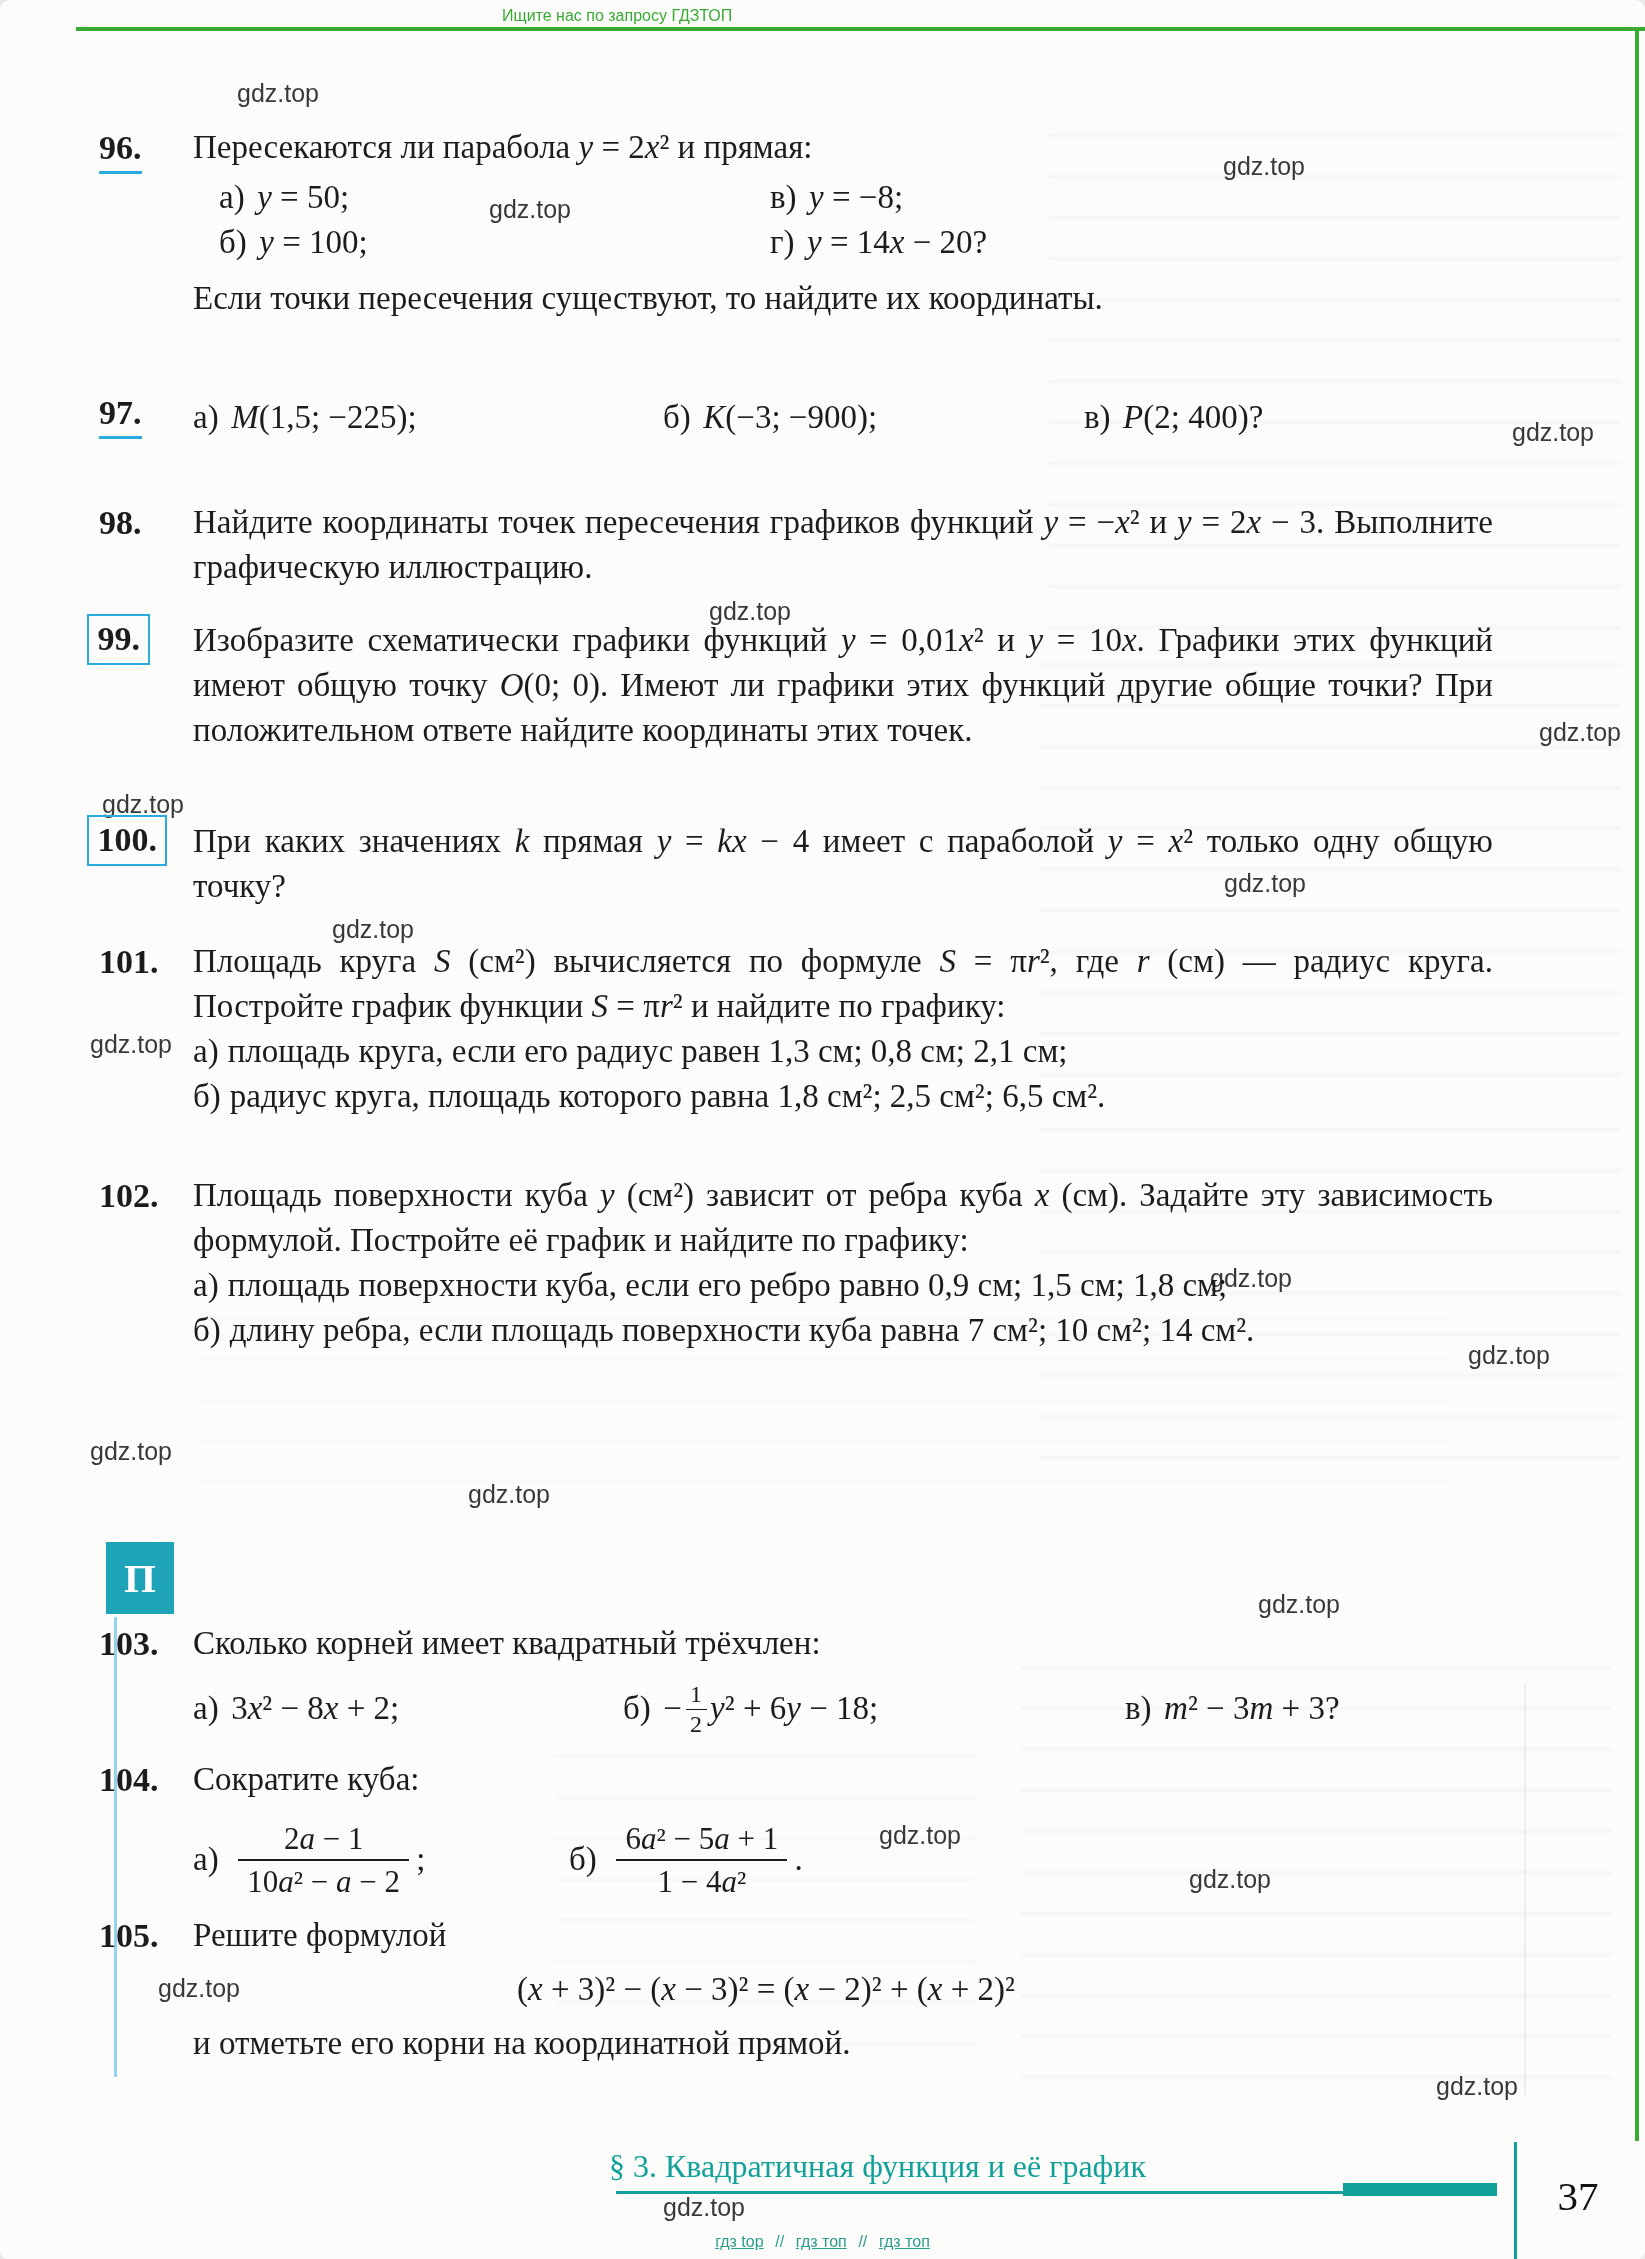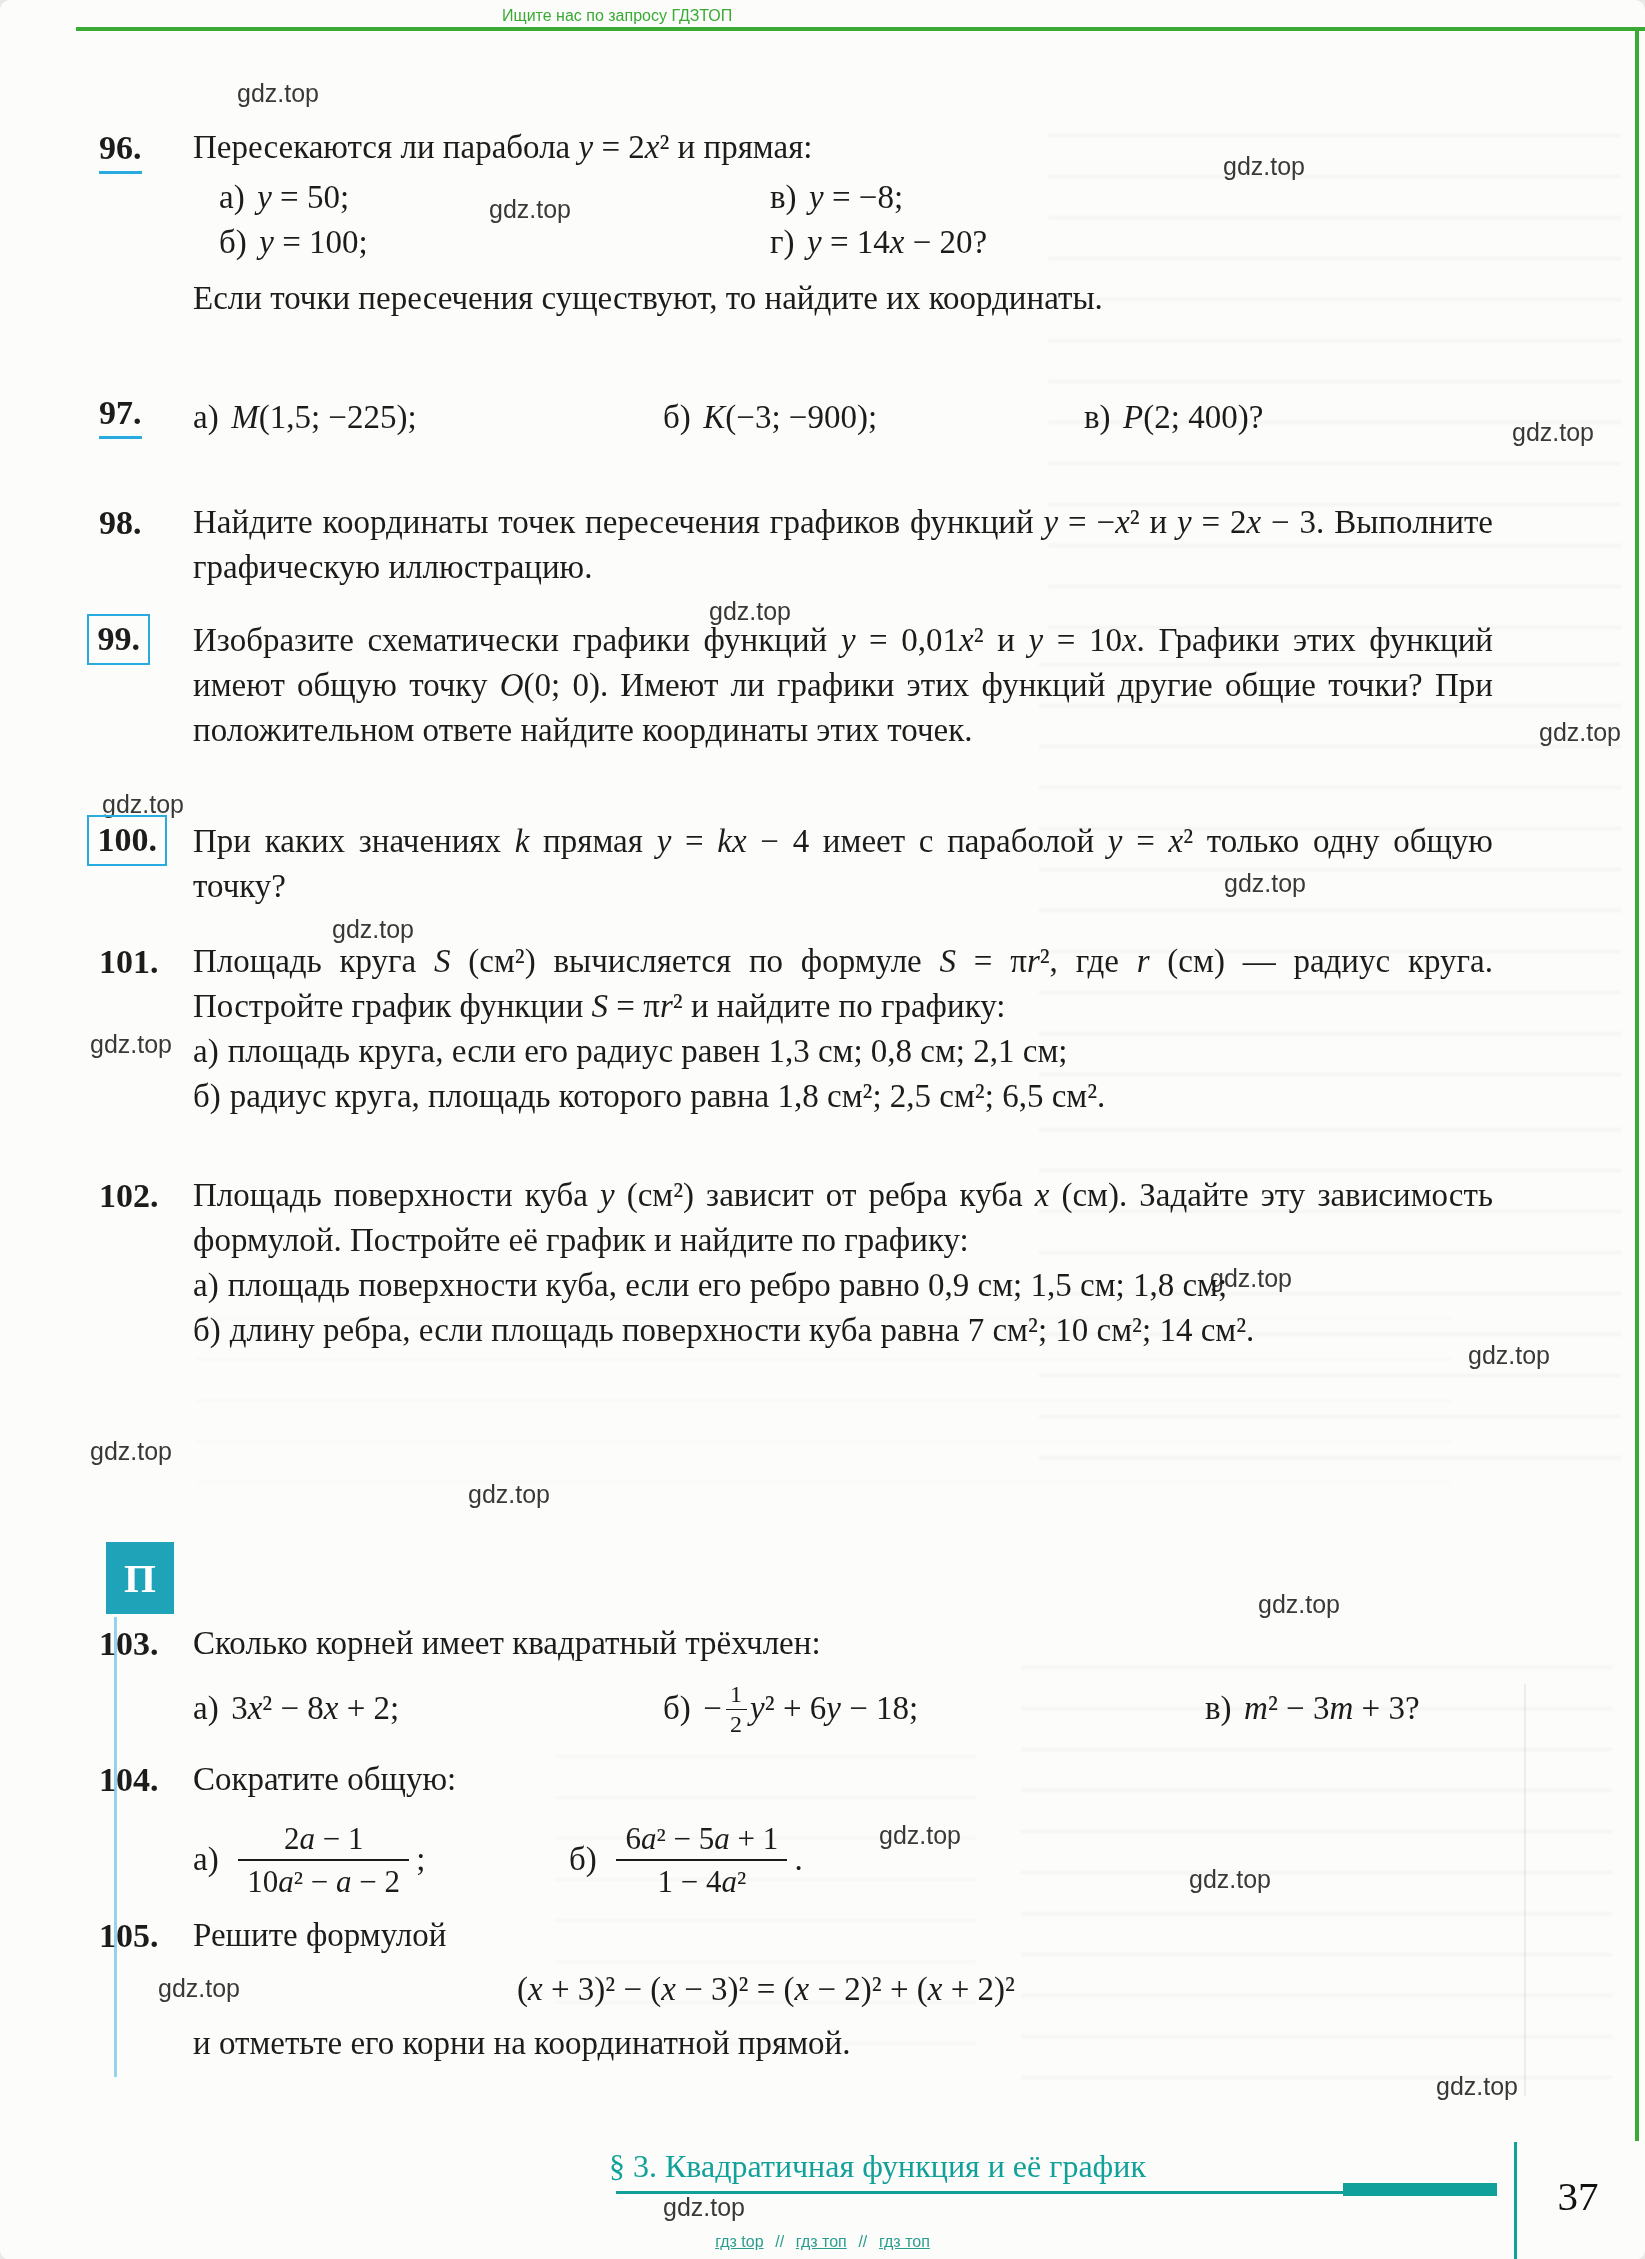--- a/index.html
+++ b/index.html
@@ -24,21 +24,21 @@
   
   .prob{position:absolute;left:99px;width:1394px;padding-left:94px;box-sizing:border-box;}
   .pnum{position:absolute;left:0;top:0;font-weight:bold;font-size:34px;white-space:nowrap;}
   .pnum.u{border-bottom:3.6px solid #29abe2;padding-bottom:0.9px;}
   .pnum.box{border:2.7px solid #29abe2;padding:0 8px 2.7px;left:-11.6px;top:-4.5px;}
   .ptext{text-align:justify;}
   .ptext.nojust{text-align:left;}
   .optgrid{display:grid;margin:5.4px 0 10.7px;align-items:baseline;}
   .g96{grid-template-columns:551px auto;margin-left:26px;}
   .g97{grid-template-columns:470px 421px auto;}
-  .g103{grid-template-columns:430px 502px auto;margin-top:14.3px;gap:40px;}
+  .g103{grid-template-columns:430px 502px auto;margin-top:14.3px;}
   .g104{grid-template-columns:376px auto;margin-top:16px;}
   .opt{white-space:normal;}
   .olabel{margin-right:12.5px;}
   .opt-par{text-align:justify;}
   .opt-par .olabel{margin-right:9px;}
   
   .fr{display:inline-block;vertical-align:middle;text-align:center;margin:0 7.2px 5.4px 7.2px;}
   .fr .nu,.fr .de{display:block;padding:0 9px;font-size:31px;line-height:41px;}
   .fr .nu{border-bottom:2.7px solid #1c1c1c;}
   .fr.sm{margin:0 3.6px 3.6px 3.6px;}
@@ -159,21 +159,21 @@
     <div class="ptext nojust">Сколько корней имеет квадратный трёхчлен:</div>
     <div class="optgrid g103">
       <div class="opt"><span class="olabel">а)</span><span>3<i>x</i>² − 8<i>x</i> + 2;</span></div>
       <div class="opt"><span class="olabel">б)</span><span>−<span class="fr sm"><span class="nu">1</span><span class="de">2</span></span><i>y</i>² + 6<i>y</i> − 18;</span></div>
       <div class="opt"><span class="olabel">в)</span><span><i>m</i>² − 3<i>m</i> + 3?</span></div>
     </div>
   </div>
 
   <div class="prob" style="top:1757px;">
     <div class="pnum">104.</div>
-    <div class="ptext nojust">Сократите общую:</div>
+    <div class="ptext nojust">Сократите куба:</div>
     <div class="optgrid g104">
       <div class="opt"><span class="olabel">а)</span><span><span class="fr"><span class="nu">2<i>a</i> − 1</span><span class="de">10<i>a</i>² − <i>a</i> − 2</span></span>;</span></div>
       <div class="opt"><span class="olabel">б)</span><span><span class="fr"><span class="nu">6<i>a</i>² − 5<i>a</i> + 1</span><span class="de">1 − 4<i>a</i>²</span></span>.</span></div>
     </div>
   </div>
 
   <div class="prob" style="top:1913px;">
     <div class="pnum">105.</div>
     <div class="ptext nojust">Решите формулой</div>
     <div class="eq">(<i>x</i> + 3)² − (<i>x</i> − 3)² = (<i>x</i> − 2)² + (<i>x</i> + 2)²</div>

